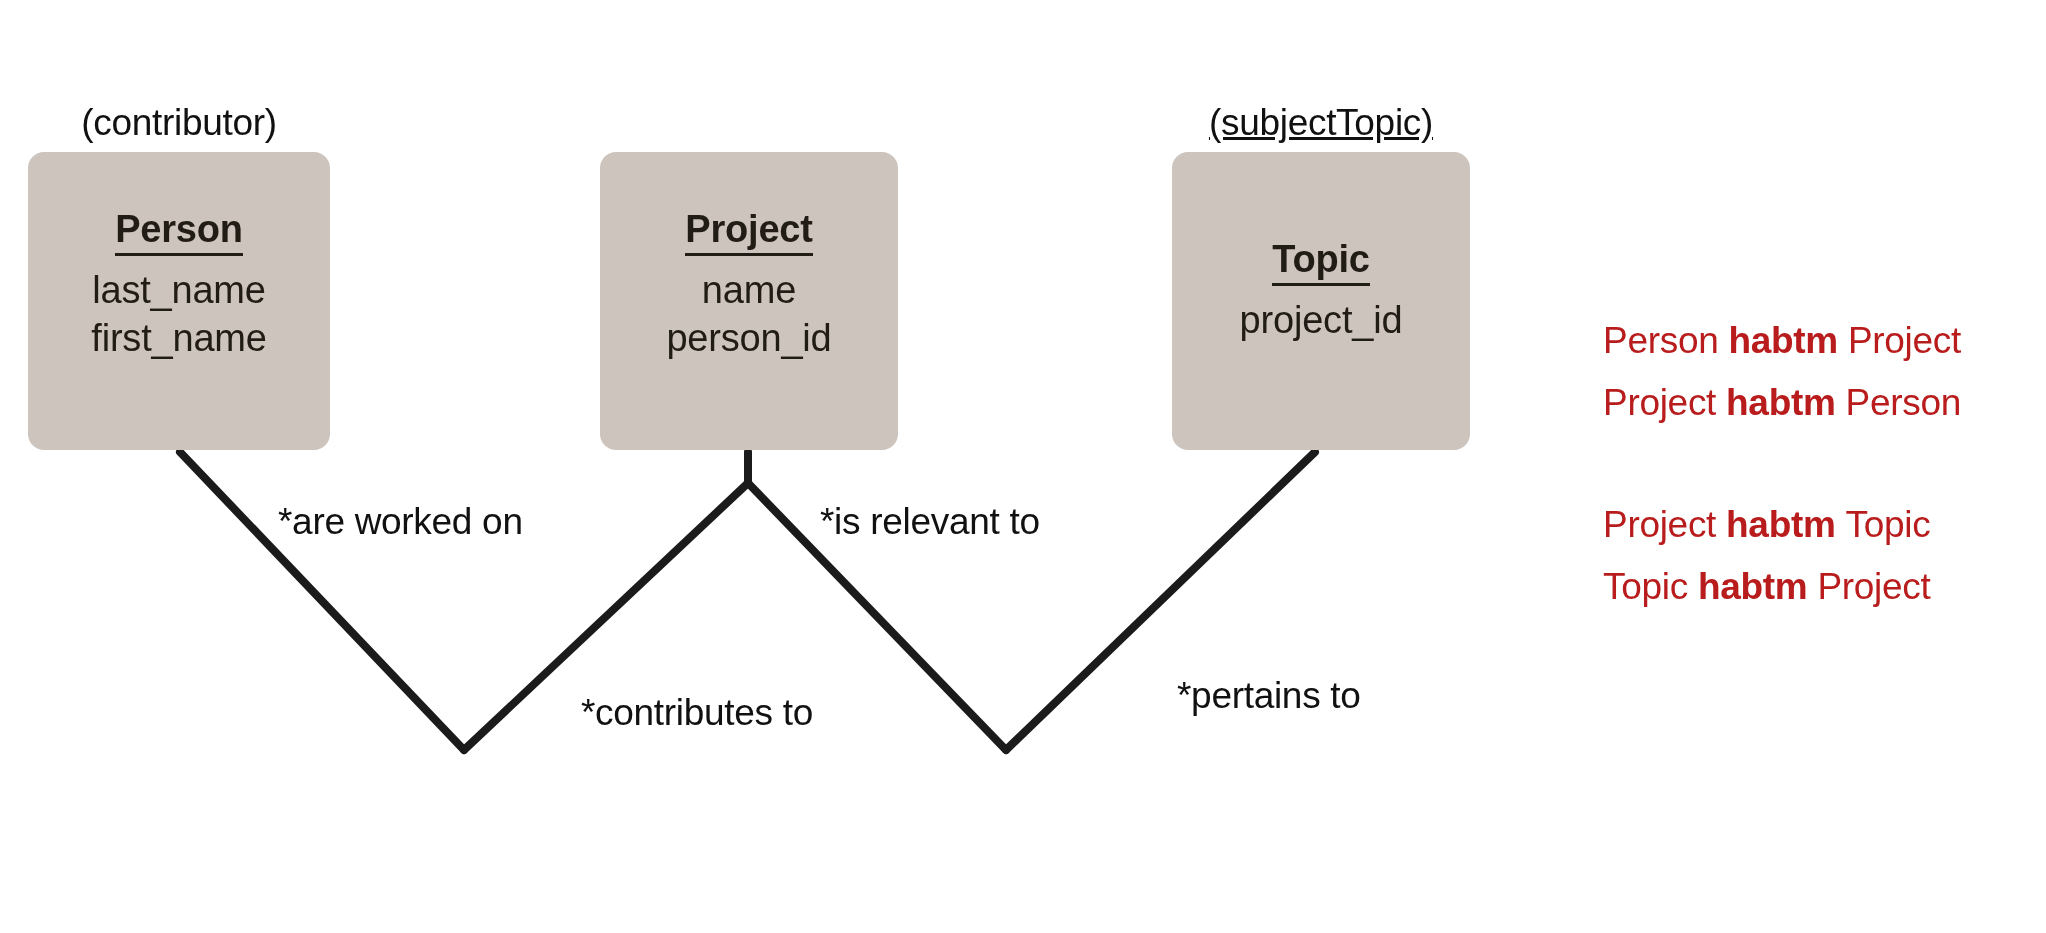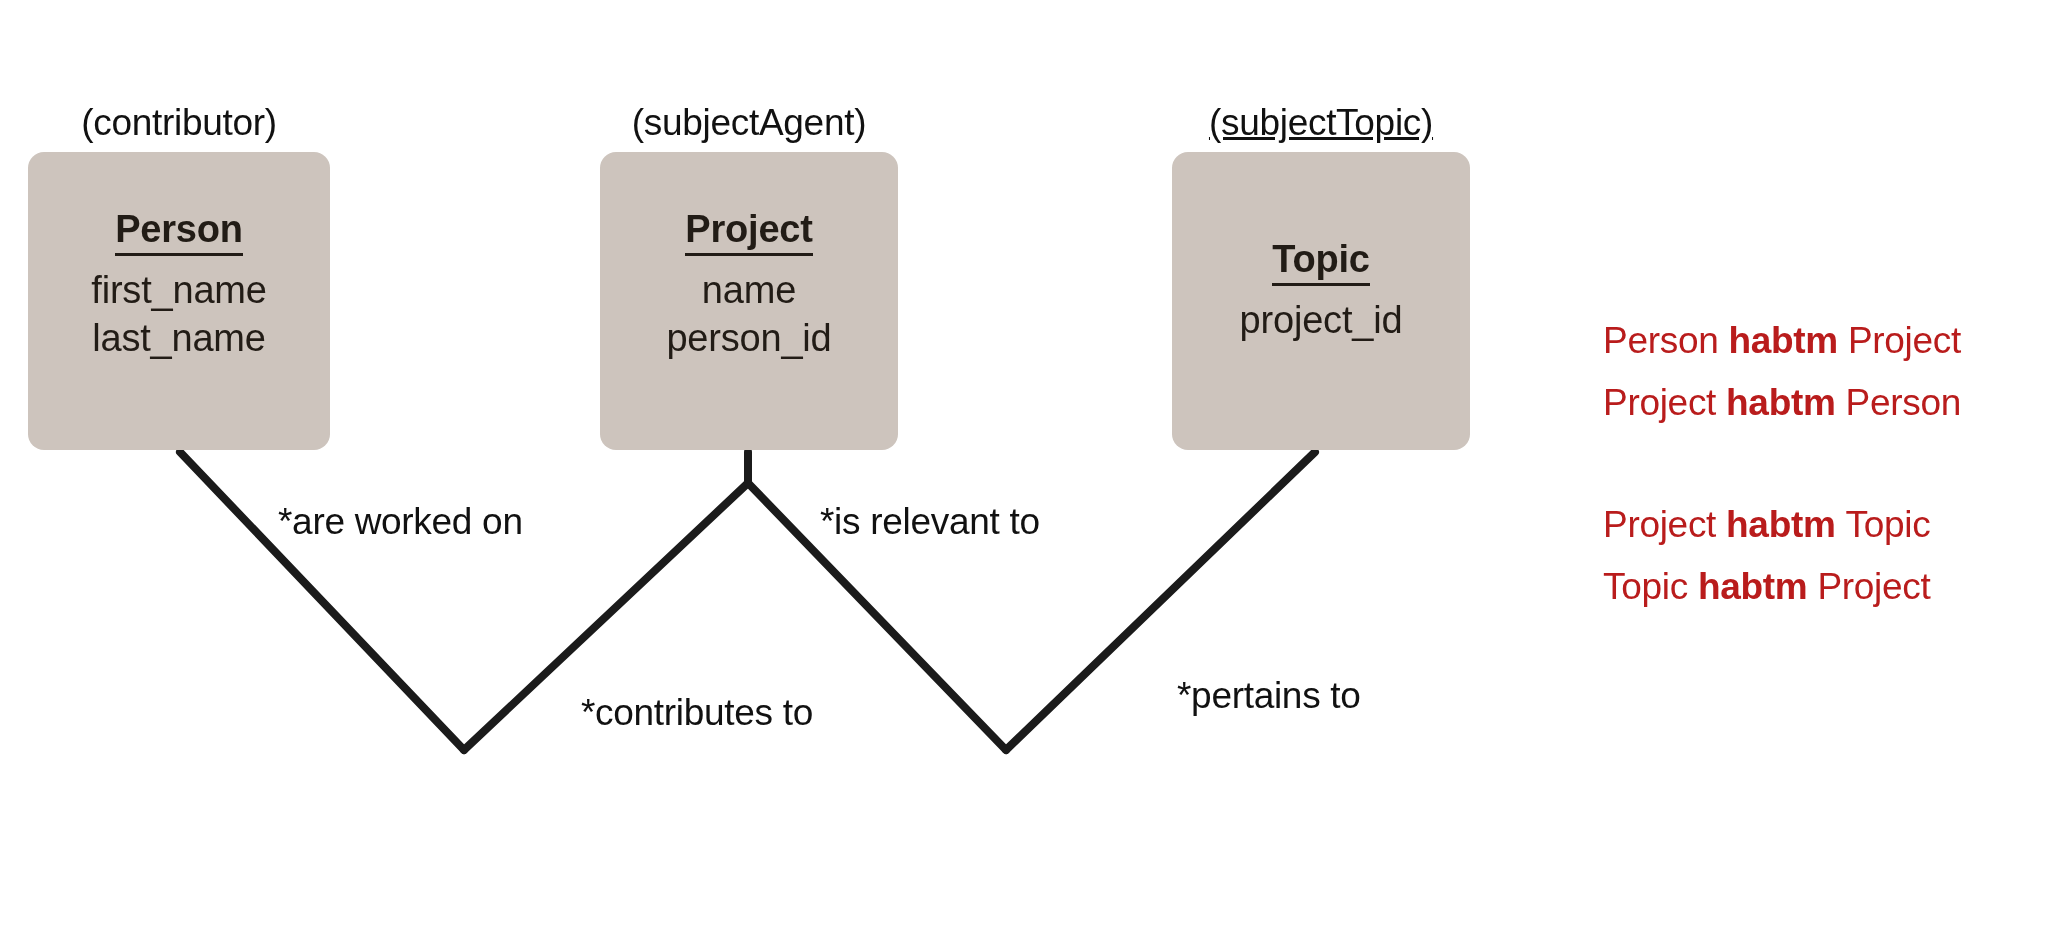--- a/index.html
+++ b/index.html
@@ -130,27 +130,26 @@
 
     <path d="M 1006 750 L 1315 452" stroke="#1b1b1b" stroke-width="8" fill="none" stroke-linecap="round" stroke-linejoin="round"></path>
   </svg>
 
   <div class="role-label" style="left:28px; top:104px; width:302px;">(contributor)</div>
 
   <div class="entity" style="left:28px; top:152px; width:302px; height:298px;">
     <div class="entity-inner" style="top:58px;">
       <div class="entity-name">Person</div>
       <div class="attrs">
+        <div class="entity-attr">last_name</div>
         <div class="entity-attr">first_name</div>
-        <div class="entity-attr">last_name</div>
-      </div>
-    </div>
-  </div>
-
-  <div class="role-label" style="left:600px; top:104px; width:298px;">(subjectAgent)</div>
+      </div>
+    </div>
+  </div>
+
 
   <div class="entity" style="left:600px; top:152px; width:298px; height:298px;">
     <div class="entity-inner" style="top:58px;">
       <div class="entity-name">Project</div>
       <div class="attrs">
         <div class="entity-attr">name</div>
         <div class="entity-attr">person_id</div>
       </div>
     </div>
   </div>

